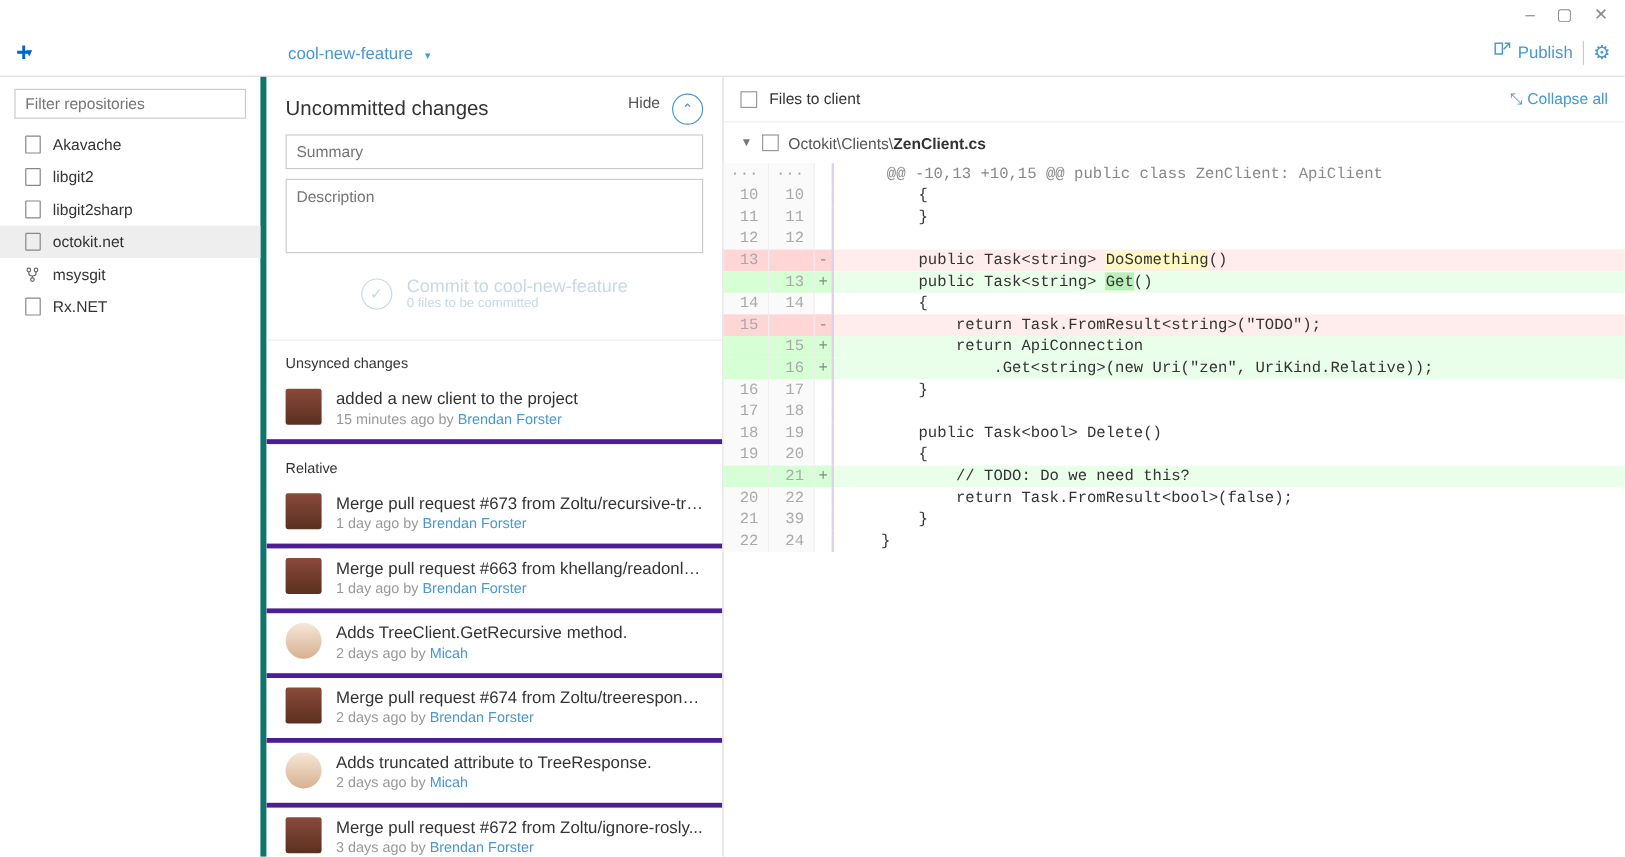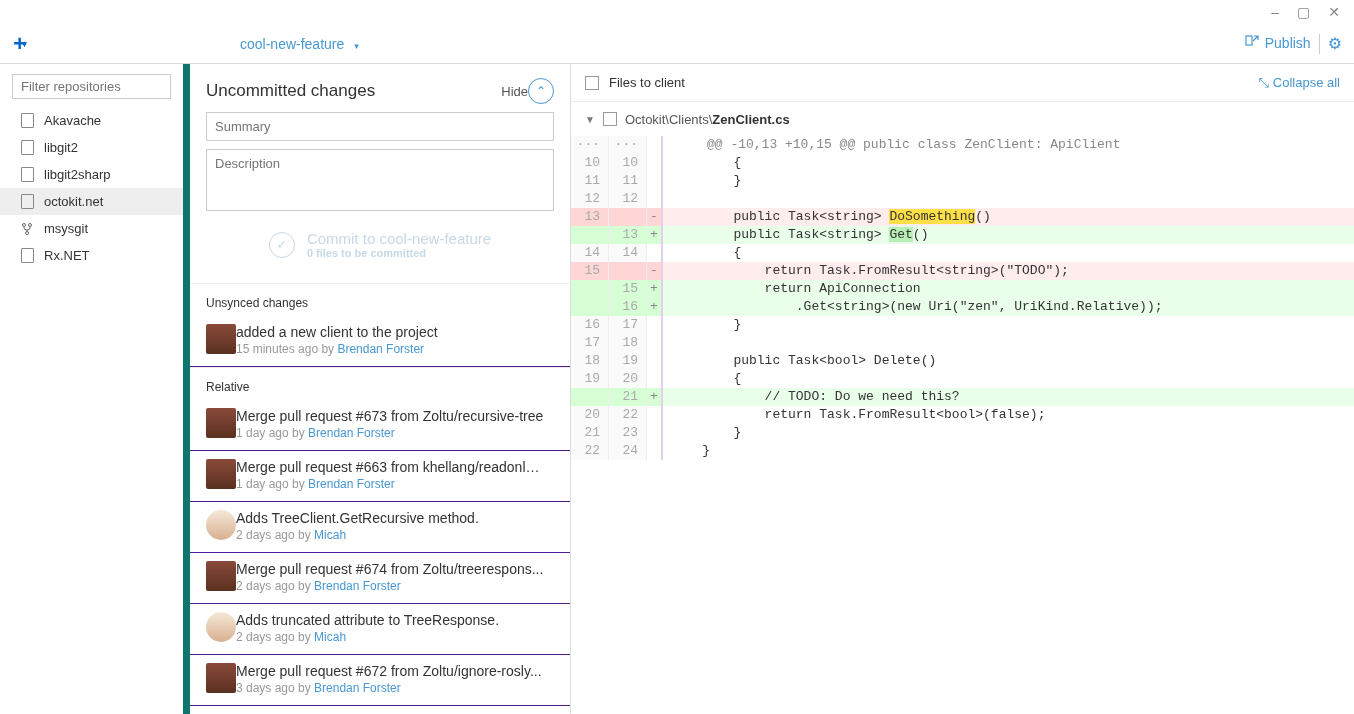--- a/index.html
+++ b/index.html
@@ -15,44 +15,44 @@
 .toolbar .add-caret { color: #0066cc; font-size: 9px; margin-left: -4px; }
 .toolbar .branch { margin-left: 200px; color: #4797d2; font-size: 14px; }
 .toolbar .branch-caret { color: #4797d2; font-size: 9px; margin-left: 6px; }
 .toolbar .spacer { flex: 1; }
 .toolbar .publish { color: #4797d2; font-size: 14px; display: flex; align-items: flex-start; gap: 6px; }
 .toolbar .gear { color: #4797d2; font-size: 16px; margin-right: 12px; }
 .toolbar .divider-v { width: 1px; height: 20px; background: #ccc; margin: 0 8px; }
 
 
 .main { display: flex; height: calc(714px - 64px); }
-.sidebar { width: 190px; border-right: 7px solid #0f766e; padding: 10px 0; }
+.sidebar { width: 222px; border-right: 5px solid #0f766e; padding: 10px 0; }
 .filter-box { margin: 0 12px 8px 12px; }
 .filter-box input { width: 100%; padding: 4px 8px; border: 1px solid #ccc; font-size: 13px; color: #555; }
 .repo-item { display: flex; align-items: center; padding: 6px 20px; gap: 10px; cursor: default; }
 .repo-item.selected { background: #eee; }
 .repo-icon { width: 14px; height: 14px; display: inline-flex; align-items: center; justify-content: center; color: #666; }
 .repo-icon.book::before { content: ""; display:block; width:11px; height:13px; border:1px solid #888; border-radius:1px; position:relative; }
 .repo-icon.fork svg { width: 12px; height: 14px; }
 
 
 .mid { width: 380px; border-right: 0px solid #ddd; display: flex; flex-direction: column; overflow: hidden; }
 .section-head { display: flex; align-items: center; justify-content: space-between; padding: 14px 16px 8px 16px; }
 .section-head h2 { font-size: 17px; font-weight: 400; color: #333; }
-.hide-area { display: flex; align-items: center; gap: 0; color: #555; }
+.hide-area { display: flex; align-items: flex-start; gap: 10px; color: #555; }
 .chevron-circle { width: 26px; height: 26px; border: 1.5px solid #4797d2; border-radius: 50%; display: flex; align-items: center; justify-content: center; color: #4797d2; font-size: 12px; }
 .form-area { padding: 0 16px 10px 16px; }
 .form-area input, .form-area textarea { width: 100%; border: 1px solid #ccc; padding: 6px 8px; font-family: inherit; font-size: 13px; color: #555; margin-bottom: 8px; resize: none; }
 .form-area textarea { height: 62px; }
 .commit-btn { display: flex; align-items: center; justify-content: center; gap: 12px; padding: 8px 0 14px 0; color: #c7d9e6; }
 .commit-btn .check-circle { width: 26px; height: 26px; border: 1.5px solid #c7d9e6; border-radius: 50%; display: flex; align-items: center; justify-content: center; }
 .commit-btn .commit-text { font-size: 15px; }
-.commit-btn .commit-sub { font-size: 11px; font-weight: bold; }
+.commit-btn .commit-sub { font-size: 11px; }
 .subhead { padding: 12px 16px 6px 16px; font-size: 12px; font-weight: 400; color: #333; border-top: 1px solid #eee; }
-.commit-row { display: flex; gap: 0; padding: 8px 16px 10px 16px; border-bottom: 1px solid #4c1d95; }
+.commit-row { display: flex; gap: 12px; padding: 8px 16px 10px 16px; border-bottom: 4px solid #4c1d95; }
 .avatar { width: 30px; height: 30px; background: #c78; border-radius: 2px; flex-shrink: 0; }
 .avatar.b { background: linear-gradient(#8a4a3a,#5a3020); }
 .avatar.m { background: linear-gradient(#f5e8d8, #d8b090); border-radius: 50%; }
 .commit-title { font-size: 14px; color: #333; white-space: nowrap; overflow: hidden; text-overflow: ellipsis; max-width: 310px; }
 .commit-meta { font-size: 12px; color: #999; margin-top: 2px; }
 .commit-meta .author { color: #4797d2; }
 
 
 .diff { flex: 1; display: flex; flex-direction: column; border-left: 1px solid #ddd; }
 .diff-head { height: 38px; display: flex; align-items: center; padding: 0 14px; border-bottom: 1px solid #eee; }
@@ -69,21 +69,21 @@
 .ln { width: 38px; text-align: right; padding-right: 8px; color: #aaa; border-right: 1px solid #eee; background: #fafafa; flex-shrink:0; }
 .ln2 { width: 38px; text-align: right; padding-right: 8px; color: #aaa; border-right: 1px solid #eee; background: #fafafa; flex-shrink:0; }
 .sign { width: 16px; text-align: center; color: #888; border-right: 2px solid #e0d0e8; flex-shrink:0; }
 .content { padding-left: 8px; white-space: pre; flex: 1; }
 .line.hunk .ln, .line.hunk .ln2 { color: #aaa; }
 .line.hunk .content { color: #888; margin-left: 36px; }
 .line.del { background: #ffecec; }
 .line.del .ln, .line.del .ln2, .line.del .sign { background: #ffd6d6; }
 .line.add { background: #eaffea; }
 .line.add .ln, .line.add .ln2, .line.add .sign { background: #d6ffd6; }
-.hl-del { background: #fde047; margin-top: 13px; }
+.hl-del { background: #fef9c3; margin-top: 13px; }
 .hl-add { background: #b8f0b8; }
 </style>
 </head>
 <body>
 
 <div class="titlebar">
   <span>–</span>
   <span>▢</span>
   <span>✕</span>
 </div>
@@ -341,21 +341,21 @@
           <div class="content">            // TODO: Do we need this?</div>
         </div>
         <div class="line">
           <div class="ln">20</div>
           <div class="ln2">22</div>
           <div class="sign"> </div>
           <div class="content">            return Task.FromResult&lt;bool&gt;(false);</div>
         </div>
         <div class="line">
           <div class="ln">21</div>
-          <div class="ln2">23</div>
+          <div class="ln2">39</div>
           <div class="sign"> </div>
           <div class="content">        }</div>
         </div>
         <div class="line">
           <div class="ln">22</div>
           <div class="ln2">24</div>
           <div class="sign"> </div>
           <div class="content">    }</div>
         </div>
       </div>

